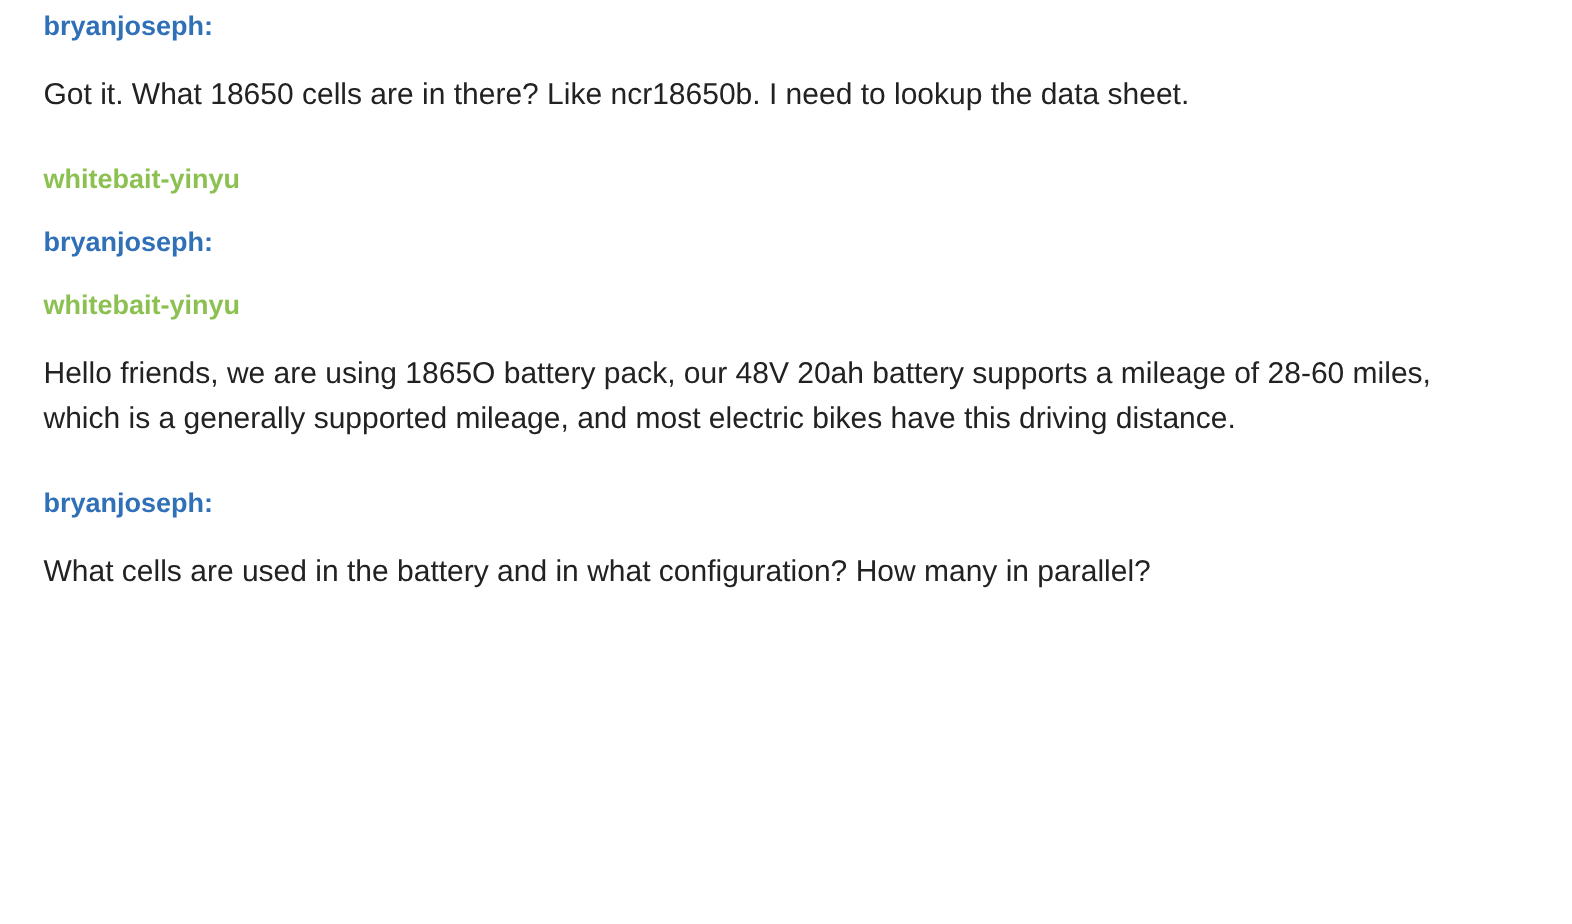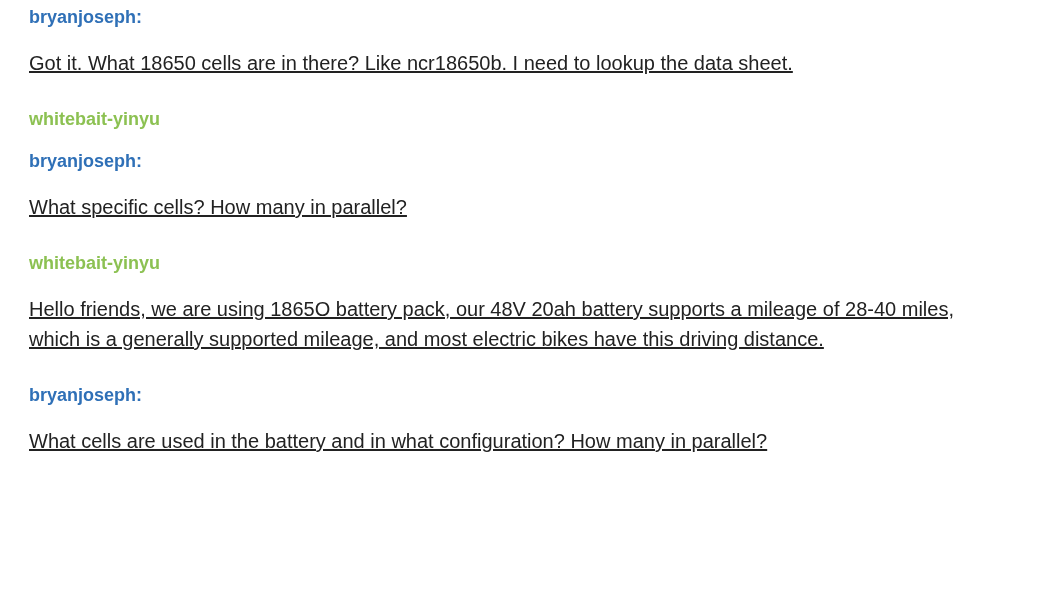--- a/index.html
+++ b/index.html
@@ -28,45 +28,43 @@
     margin: 0 0 20px 0;
   }
   .author.blue  { color: var(--author-blue); }
   .author.green { color: var(--author-green); }
   .para {
     font-size: 20px;
     line-height: 30px;
     margin: 16px 0 30px 0;
     max-width: 950px;
     color: var(--body-text);
-    text-decoration: underline;
   }
 </style>
 </head>
 <body>
 
 <div class="thread">
 
   <div class="post">
     <div class="author blue">bryanjoseph:</div>
     <p class="para">Got it. What 18650 cells are in there? Like ncr18650b. I need to lookup the data sheet.</p>
   </div>
 
   <div class="post">
     <div class="author green">whitebait-yinyu</div>
   </div>
 
   <div class="post">
     <div class="author blue">bryanjoseph:</div>
-    <p class="para">What specific cells? How many in parallel?</p>
   </div>
 
   <div class="post">
     <div class="author green">whitebait-yinyu</div>
-    <p class="para">Hello friends, we are using 1865O battery pack, our 48V 20ah battery supports a mileage of 28-40 miles, which is a generally supported mileage, and most electric bikes have this driving distance.</p>
+    <p class="para">Hello friends, we are using 1865O battery pack, our 48V 20ah battery supports a mileage of 28-60 miles, which is a generally supported mileage, and most electric bikes have this driving distance.</p>
   </div>
 
   <div class="post">
     <div class="author blue">bryanjoseph:</div>
     <p class="para">What cells are used in the battery and in what configuration? How many in parallel?</p>
   </div>
 
 </div>
 
 </body></html>

